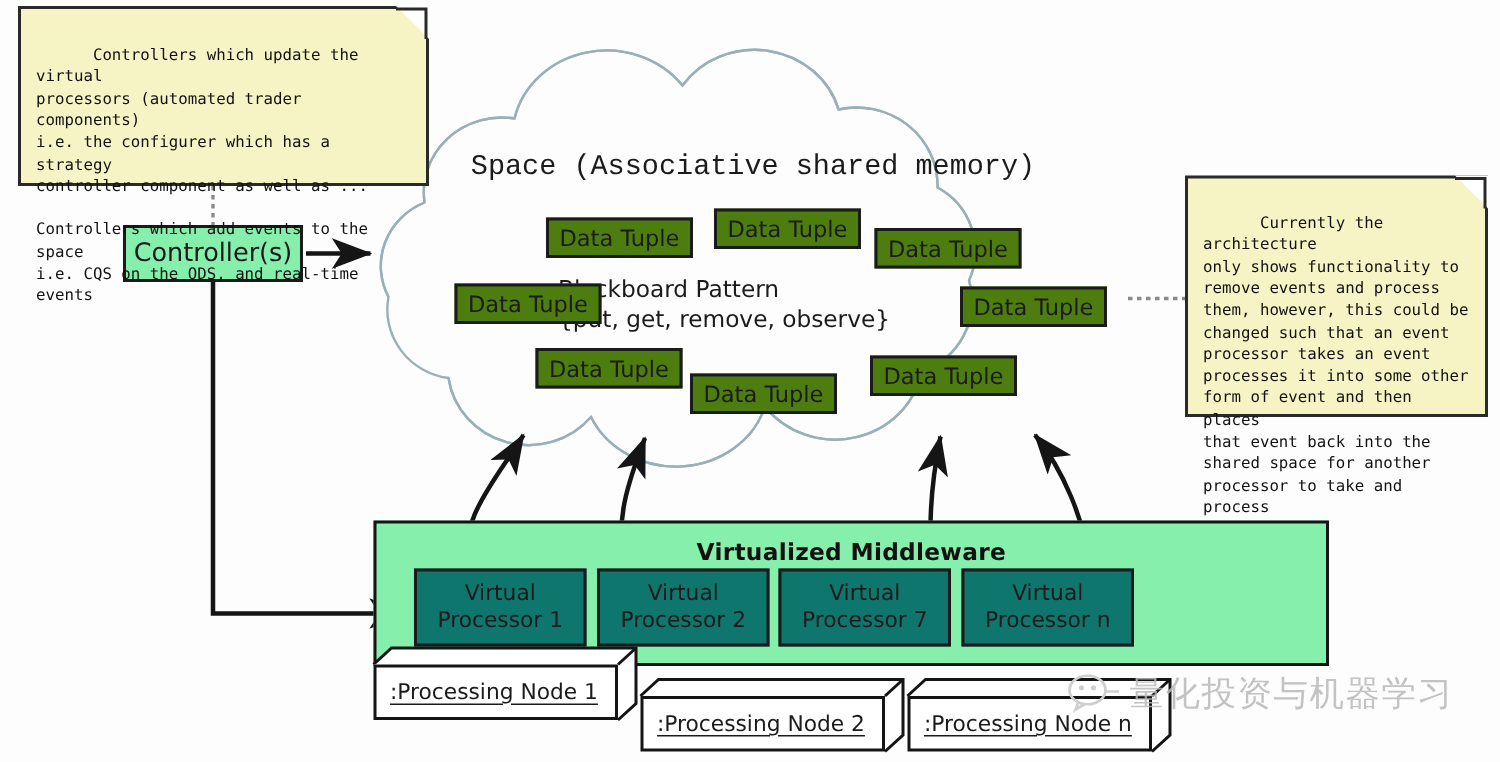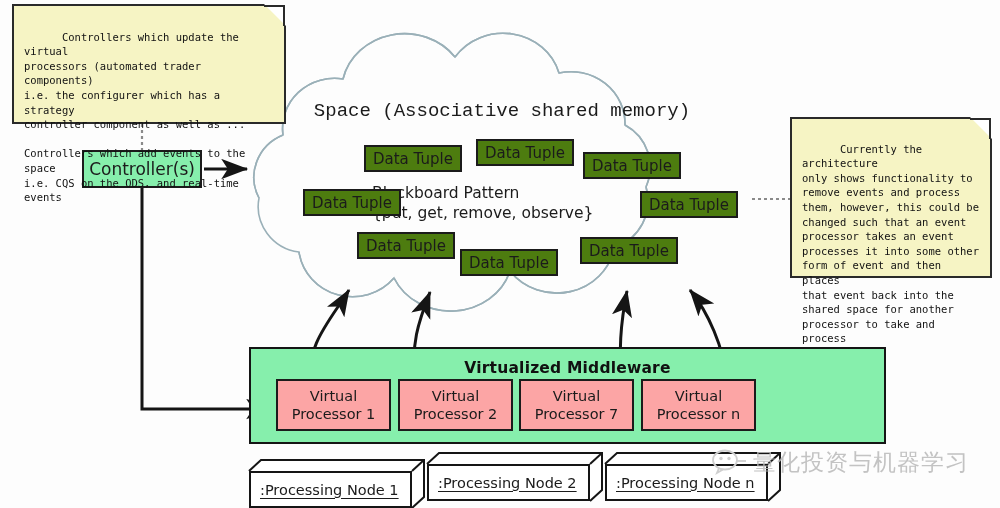--- a/index.html
+++ b/index.html
@@ -128,21 +128,21 @@
     top: 10px;
     text-align: center;
     font-size: 15.5px;
     font-weight: bold;
     color: #111;
     letter-spacing: .2px;
   }
   .vproc {
     position: absolute;
     box-sizing: border-box;
-    background: #fca5a5;
+    background: #0f766e;
     border: 2px solid #1b1b1b;
     top: 379px;
     width: 115px;
     height: 52px;
     display: flex;
     flex-direction: column;
     align-items: center;
     justify-content: center;
     font-size: 14.5px;
     line-height: 18px;
@@ -289,21 +289,21 @@
     </div>
     <div class="vproc" style="left:519px;">
       <span>Virtual</span>
       <span>Processor 7</span>
     </div>
     <div class="vproc" style="left:641px;">
       <span>Virtual</span>
       <span>Processor n</span>
     </div>
 
-    <div class="node3d" style="left:249px;top:460px;">
+    <div class="node3d" style="left:249px;top:432px;">
       <svg class="node-3d-edges" viewBox="0 0 175 48">
         <path d="M0,11 L12,0 L175,0 L175,37 L163,48" fill="#ffffff" stroke="#151515" stroke-width="2"></path>
         <path d="M163,11 L175,0" fill="none" stroke="#151515" stroke-width="2"></path>
       </svg>
       <div class="front">
         <span class="lbl">:Processing Node 1</span>
       </div>
     </div>
 
     <div class="node3d" style="left:427px;top:453px;">

